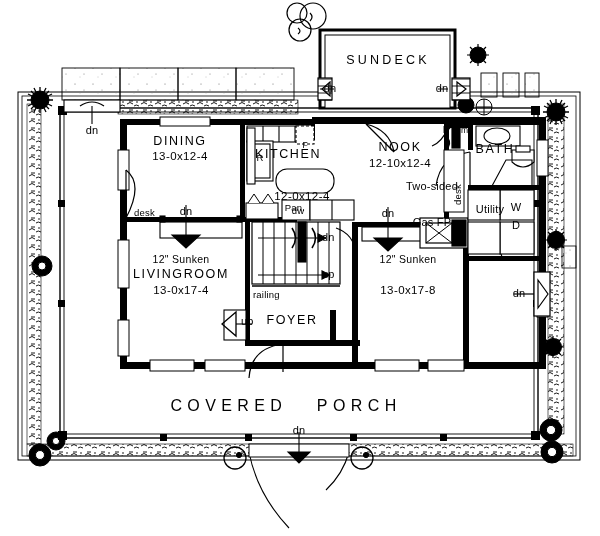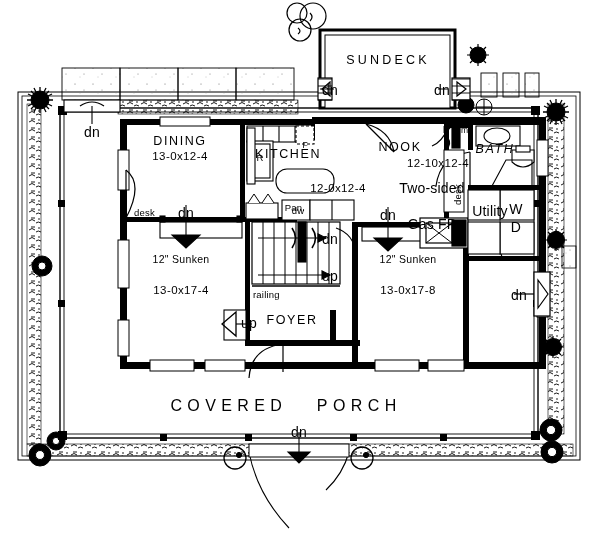--- a/index.html
+++ b/index.html
@@ -3,21 +3,21 @@
 <meta charset="utf-8">
 <style>
   html,body{margin:0;padding:0;background:#ffffff;}
   body{font-family:"Liberation Sans", sans-serif;}
   #plan{position:relative;width:600px;height:536px;background:#fff;overflow:hidden;}
   #plan svg{position:absolute;left:0;top:0;}
   .lbl{position:absolute;color:#000;white-space:pre;line-height:1.15;}
   .room-name{font-size:12.5px;letter-spacing:1.6px;text-align:center;}
   .room-dim{font-size:11.5px;letter-spacing:0.4px;text-align:center;}
   .sunken{font-size:10.5px;letter-spacing:0.3px;text-align:center;}
-  .small{font-size:14px;letter-spacing:0.2px;}
+  .small{font-size:11px;letter-spacing:0.2px;}
   .tiny{font-size:9.5px;letter-spacing:0.2px;}
   .micro{font-size:8.5px;letter-spacing:0px;}
   .porch{font-size:16px;letter-spacing:5.4px;}
   .sundeck{font-size:12.5px;letter-spacing:3.2px;}
   .vert{transform:rotate(-90deg);transform-origin:left top;}
   .ctr{transform:translateX(-50%);}
 </style>
 </head>
 <body>
 
@@ -402,43 +402,44 @@
   </svg>
 
   <div class="lbl sundeck ctr" style="left:388px;top:53px;">SUNDECK</div>
   <div class="lbl small ctr" style="left:330px;top:82px;">dn</div>
   <div class="lbl small ctr" style="left:442px;top:82px;">dn</div>
 
   <div class="lbl room-name ctr" style="left:180px;top:134px;">DINING</div>
   <div class="lbl room-dim ctr" style="left:180px;top:150px;">13-0x12-4</div>
 
   <div class="lbl room-name ctr" style="left:288px;top:147px;">KITCHEN</div>
-  <div class="lbl room-dim ctr" style="left:302px;top:182px;margin-left:36px;">12-0x12-4</div>
+  <div class="lbl room-dim ctr" style="left:302px;top:190px;">12-0x12-4</div>
   <div class="lbl micro ctr" style="left:305px;top:141px;">F</div>
   <div class="lbl tiny ctr" style="left:260px;top:153px;">R</div>
   <div class="lbl tiny ctr" style="left:262px;top:206px;margin-left:36px;">dw</div>
   <div class="lbl tiny ctr" style="left:295px;top:203px;">Pan.</div>
 
   <div class="lbl room-name ctr" style="left:400px;top:140px;">NOOK</div>
-  <div class="lbl room-dim ctr" style="left:400px;top:157px;margin-left:38px;">12-10x12-4</div>
+  <div class="lbl room-dim ctr" style="left:400px;top:157px;">12-10x12-4</div>
 
   <div class="lbl tiny vert" style="left:453px;top:205px;">desk</div>
   <div class="lbl micro" style="left:443px;top:126px;">b</div>
   <div class="lbl micro" style="left:461px;top:126px;">m</div>
 
-  <div class="lbl room-name ctr" style="left:495px;top:142px;font-style:italic;">BATH</div>
+  <div class="lbl room-name ctr" style="left:495px;top:142px;">BATH</div>
 
   <div class="lbl small ctr" style="left:490px;top:203px;">Utility</div>
   <div class="lbl small ctr" style="left:516px;top:201px;">W</div>
   <div class="lbl small ctr" style="left:516px;top:219px;">D</div>
 
   <div class="lbl small ctr" style="left:432px;top:180px;text-align:center;">Two-sided</div>
   <div class="lbl small ctr" style="left:432px;top:216px;">Gas FP</div>
 
   <div class="lbl sunken ctr" style="left:181px;top:253px;">12" Sunken</div>
+  <div class="lbl room-name ctr" style="left:181px;top:267px;">LIVINGROOM</div>
   <div class="lbl room-dim ctr" style="left:181px;top:284px;">13-0x17-4</div>
 
   <div class="lbl sunken ctr" style="left:408px;top:253px;">12" Sunken</div>
   <div class="lbl room-dim ctr" style="left:408px;top:284px;">13-0x17-8</div>
 
   <div class="lbl room-name ctr" style="left:292px;top:313px;">FOYER</div>
 
   <div class="lbl tiny" style="left:134px;top:208px;">desk</div>
   <div class="lbl tiny" style="left:253px;top:290px;">railing</div>
 

